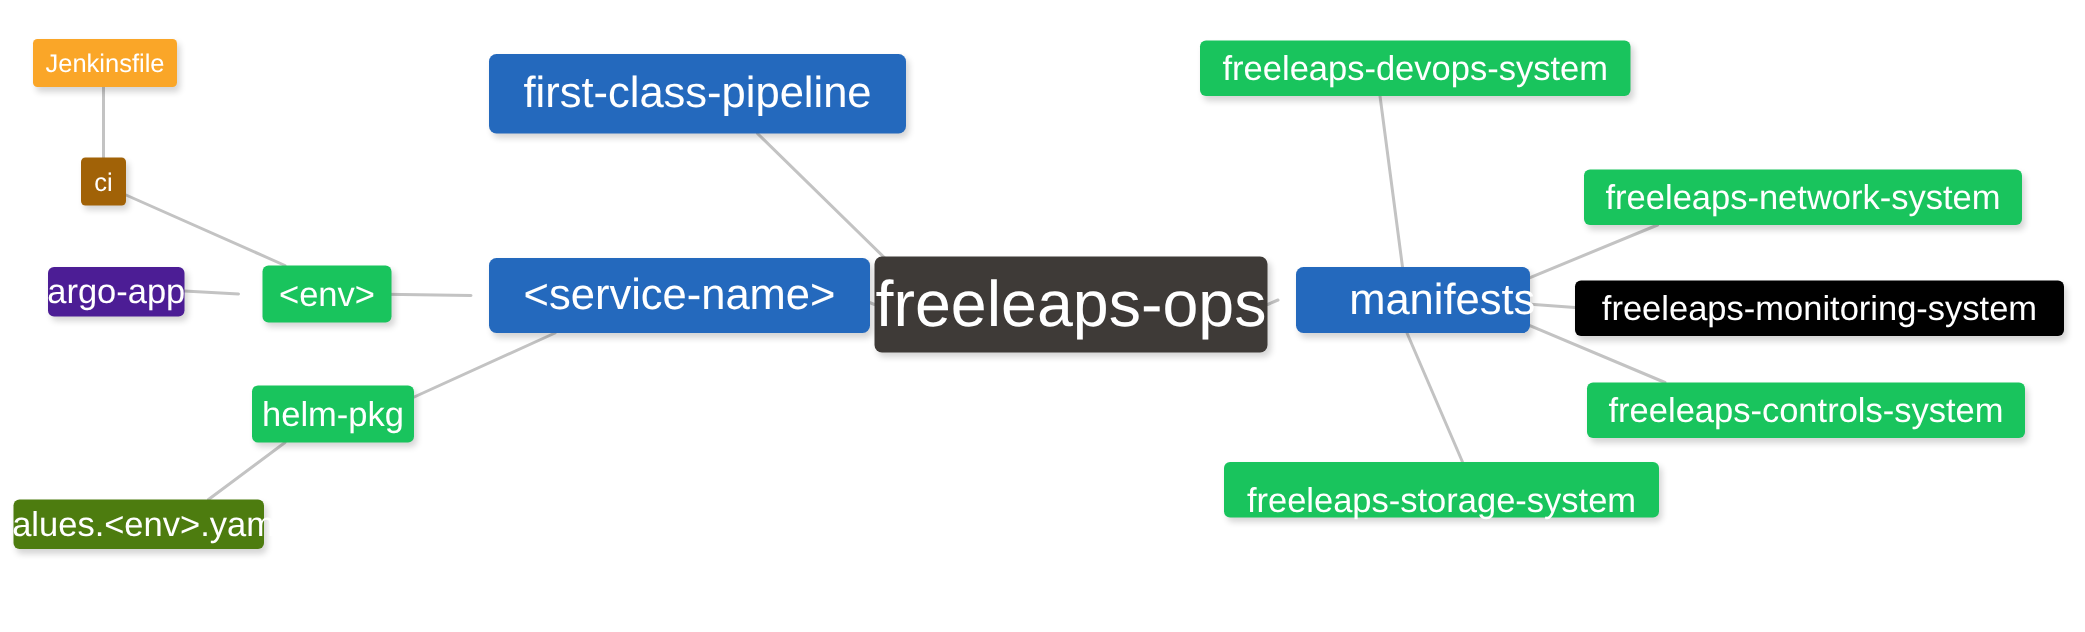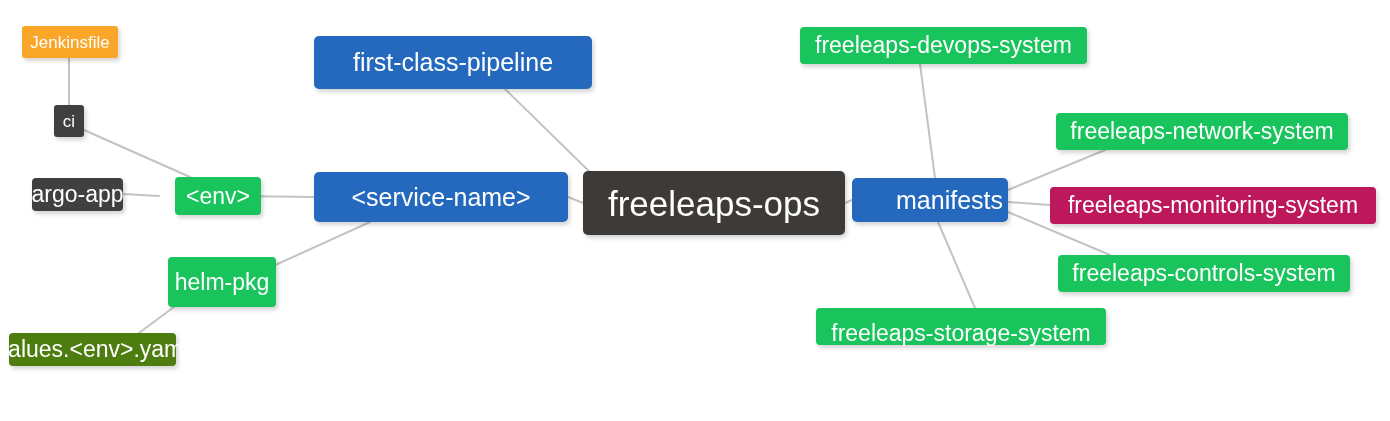--- a/index.html
+++ b/index.html
@@ -39,22 +39,22 @@
     text-align: center;
     box-shadow: 2px 3px 4px rgba(0,0,0,0.17);
     font-family: "Liberation Sans", sans-serif;
     letter-spacing: 0px;
   }
   .node-label {
     display: block;
     white-space: nowrap;
   }
   
-  .lvl-root  { font-size: 35px; border-radius: 5px; }
-  .lvl-1     { font-size: 25px; border-radius: 5px; }
+  .lvl-root  { font-size: 43px; border-radius: 5px; }
+  .lvl-1     { font-size: 29px; border-radius: 5px; margin-left: 12px; }
   .lvl-2     { font-size: 23px; border-radius: 4px; margin-left: 16px; }
   .lvl-3     { font-size: 23px; border-radius: 4px; }
   .lvl-4     { font-size: 17px; border-radius: 3px; }
 </style>
 </head>
 <body>
 
 <div id="mindmap-root">
   <svg id="edge-layer" viewBox="0 0 1390 421" width="1390" height="421" xmlns="http://www.w3.org/2000/svg">
       <path d="M 583 203 L 568 197" stroke="#c3c3c3" stroke-width="2" fill="none" stroke-linecap="round"></path>
@@ -81,42 +81,42 @@
       </div>
       <div class="node lvl-1" style="left: 314px; top: 36px; width: 278px; height: 53px; background: rgb(36, 105, 189);">
         <span class="node-label">first-class-pipeline</span>
       </div>
       <div class="node lvl-1" style="left: 852px; top: 178px; width: 156px; height: 44px; background: rgb(36, 105, 189); padding-left: 39px;">
         <span class="node-label">manifests</span>
       </div>
       <div class="node lvl-2" style="left: 159px; top: 177px; width: 86px; height: 38px; background: rgb(25, 196, 93);">
         <span class="node-label">&lt;env&gt;</span>
       </div>
-      <div class="node lvl-2" style="left: 152px; top: 257px; width: 108px; height: 50px; background: rgb(25, 196, 93);">
+      <div class="node lvl-2" style="left: 152px; top: 257px; width: 108px; height: 38px; background: rgb(25, 196, 93);">
         <span class="node-label">helm-pkg</span>
       </div>
-      <div class="node lvl-4" style="left: 54px; top: 105px; width: 30px; height: 32px; background: #404040;">
+      <div class="node lvl-4" style="left: 54px; top: 105px; width: 30px; height: 32px; background: #a16207;">
         <span class="node-label">ci</span>
       </div>
       <div class="node lvl-4" style="left: 22px; top: 26px; width: 96px; height: 32px; background: rgb(250, 166, 40);">
         <span class="node-label">Jenkinsfile</span>
       </div>
-      <div class="node lvl-3" style="left: 32px; top: 178px; width: 91px; height: 33px; background: #404040;">
+      <div class="node lvl-3" style="left: 32px; top: 178px; width: 91px; height: 33px; background: #4c1d95;">
         <span class="node-label">argo-app</span>
       </div>
       <div class="node lvl-3" style="left: 9px; top: 333px; width: 167px; height: 33px; background: #4d7c0f;">
         <span class="node-label">values.&lt;env&gt;.yaml</span>
       </div>
       <div class="node lvl-3" style="left: 800px; top: 27px; width: 287px; height: 37px; background: rgb(25, 196, 93);">
         <span class="node-label">freeleaps-devops-system</span>
       </div>
       <div class="node lvl-3" style="left: 1056px; top: 113px; width: 292px; height: 37px; background: rgb(25, 196, 93);">
         <span class="node-label">freeleaps-network-system</span>
       </div>
-      <div class="node lvl-3" style="left: 1050px; top: 187px; width: 326px; height: 37px; background: #be185d;">
+      <div class="node lvl-3" style="left: 1050px; top: 187px; width: 326px; height: 37px; background: #000000;">
         <span class="node-label">freeleaps-monitoring-system</span>
       </div>
       <div class="node lvl-3" style="left: 1058px; top: 255px; width: 292px; height: 37px; background: rgb(25, 196, 93);">
         <span class="node-label">freeleaps-controls-system</span>
       </div>
       <div class="node lvl-3" style="left: 816px; top: 308px; width: 290px; height: 37px; background: rgb(25, 196, 93); align-items: flex-end;">
         <span class="node-label">freeleaps-storage-system</span>
       </div>
     </div>
 </div>

